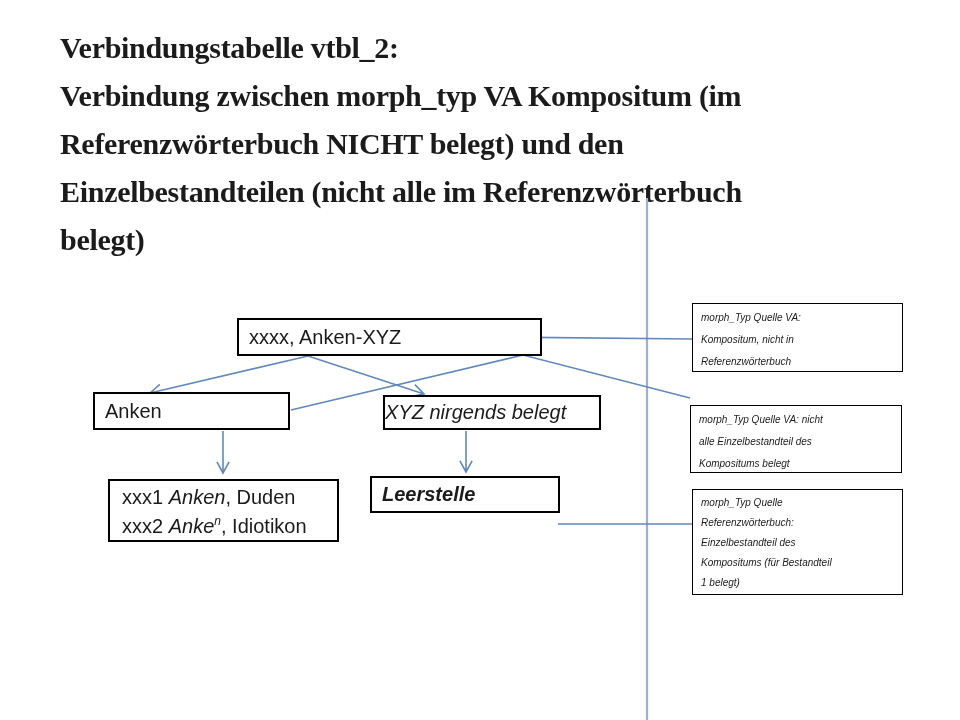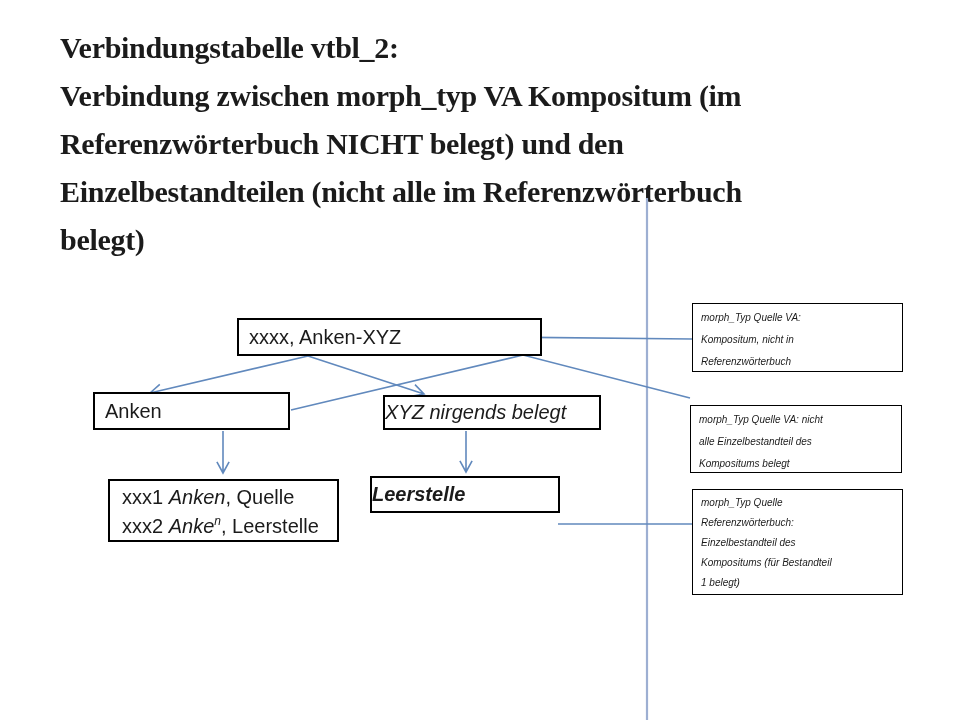--- a/index.html
+++ b/index.html
@@ -56,21 +56,21 @@
     border: 2px solid var(--box-border);
     color: var(--text);
     display: flex;
     align-items: center;
     font-size: 20px;
   }
   .box-compositum { left: 237px; top: 318px; width: 305px; height: 38px; padding-left: 10px; }
   .box-anken      { left: 93px;  top: 392px; width: 197px; height: 38px; padding-left: 10px; }
   .box-xyz        { left: 383px; top: 395px; width: 218px; height: 35px; font-style: italic; }
   .box-refs       { left: 108px; top: 479px; width: 231px; height: 63px; display: block; padding: 2px 0 0 12px; line-height: 29px; }
-  .box-leerstelle { left: 370px; top: 476px; width: 190px; height: 37px; font-style: italic; font-weight: 700; }
+  .box-leerstelle { left: 370px; top: 476px; width: 190px; height: 37px; padding-left: 10px; font-style: italic; font-weight: 700; }
   .note {
     position: absolute;
     background: #ffffff;
     border: 1.5px solid var(--box-border);
     color: var(--text);
     font-size: 10px;
     font-style: italic;
     line-height: 22px;
     padding: 3px 8px;
     white-space: pre-line;
@@ -121,22 +121,22 @@
 
   <div class="box box-anken">
     <span>Anken</span>
   </div>
 
   <div class="box box-xyz">
     <span>XYZ nirgends belegt</span>
   </div>
 
   <div class="box box-refs">
-    <div><span>xxx1 </span><i>Anken</i><span>, Quelle</span></div>
-    <div><span>xxx2 </span><i>Anke</i><sup>n</sup><span>, Leerstelle</span></div>
+    <div><span>xxx1 </span><i>Anken</i><span>, Duden</span></div>
+    <div><span>xxx2 </span><i>Anke</i><sup>n</sup><span>, Idiotikon</span></div>
   </div>
 
   <div class="box box-leerstelle">
     <span>Leerstelle</span>
   </div>
 
   <div class="note note-1">morph_Typ Quelle VA:
 Kompositum, nicht in
 Referenzwörterbuch</div>
   <div class="note note-2">morph_Typ Quelle VA: nicht

